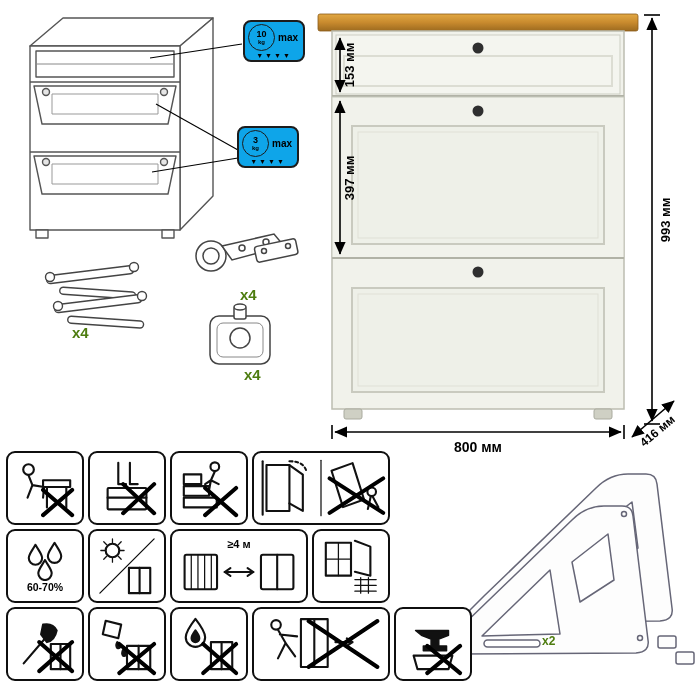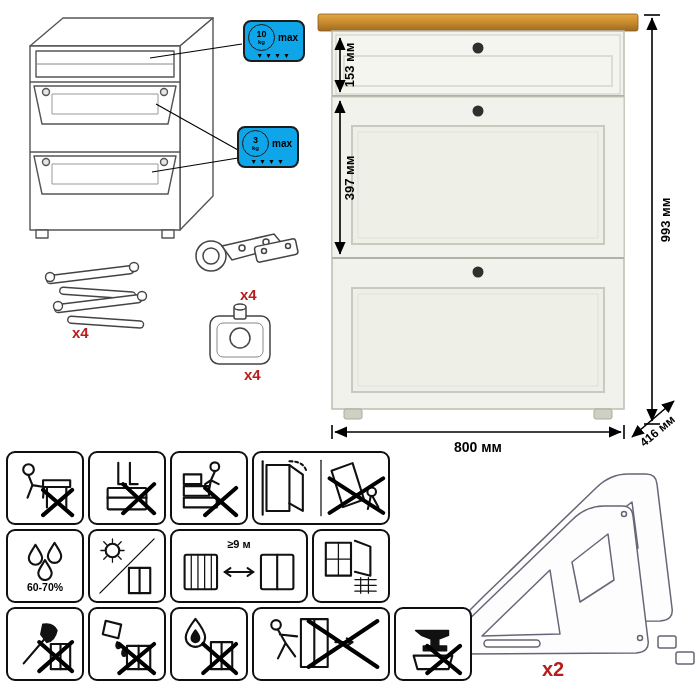--- a/index.html
+++ b/index.html
@@ -13,21 +13,21 @@
   .callout { position:absolute; width:62px; border:2px solid #1c1c1c; border-radius:8px;
              background:#0ea5e9; padding:2px 3px 1px 3px; z-index:5; }
   .co-row { display:flex; align-items:center; gap:3px; }
   .weight-circle { width:27px; height:27px; border:1.8px solid #1c1c1c; border-radius:50%;
                    display:flex; flex-direction:column; align-items:center; justify-content:center; line-height:1; }
   .wv { font-size:9px; font-weight:bold; }
   .wu { font-size:6px; font-weight:bold; }
   .max { font-size:10px; font-weight:bold; }
   .arrows { font-size:7px; letter-spacing:2px; text-align:center; margin-top:1px; }
 
-  .qty { position:absolute; font-weight:bold; font-size:15px; color:#b91c1c; z-index:4; }
+  .qty { position:absolute; font-weight:bold; font-size:15px; color:#4d7c0f; z-index:4; }
 
   
   #pictos { position:absolute; left:6px; top:451px; z-index:3; }
   .prow { display:flex; gap:4px; margin-bottom:4px; }
   .tile { width:78px; height:74px; border:2.5px solid #0f0f0f; border-radius:9px; background:#fff;
           display:flex; flex-direction:column; align-items:center; justify-content:center; overflow:hidden; }
   .tile.wide { width:138px; }
   .tile .lbl { font-weight:bold; font-size:10.5px; line-height:1; margin-top:1px; }
   .tile .lbl.small { font-size:8px; }
   .tile .lbl.top { margin:0 0 1px 0; font-size:11px; }
@@ -248,21 +248,21 @@
           <g class="ico">
             <path d="M4 60 L60 4" class="thin"></path>
             <circle cx="17" cy="16" r="7"></circle>
             <path d="M17 4 v4 M17 24 v4 M5 16 h4 M25 16 h4 M8 7 l3 3 M23 22 l3 3 M26 7 l-3 3 M11 22 l-3 3" class="thin"></path>
             <rect x="34" y="34" width="22" height="26"></rect>
             <path d="M45 34 v26"></path>
           </g>
         </svg>
       </div>
       <div class="tile wide">
-        <div class="lbl top">≥9 м</div>
+        <div class="lbl top">≥4 м</div>
         <svg width="130" height="42" viewBox="0 0 130 44">
           <g class="ico">
             <rect x="8" y="4" width="34" height="36" rx="2"></rect>
             <path d="M15 4 v36 M22 4 v36 M29 4 v36 M36 4 v36" class="thin"></path>
             <path d="M50 22 h30"></path>
             <path d="M50 22 l6 -4 M50 22 l6 4 M80 22 l-6 -4 M80 22 l-6 4"></path>
             <rect x="88" y="4" width="34" height="36" rx="2"></rect>
             <path d="M105 4 v36"></path>
           </g>
         </svg>
@@ -353,15 +353,15 @@
         <circle cx="44" cy="200" r="2.5"></circle>
           <circle cx="200" cy="72" r="2.5"></circle>
           <circle cx="216" cy="196" r="2.5"></circle>
       </g>
       <g>
         <rect x="234" y="194" width="18" height="12" rx="2"></rect>
         <rect x="252" y="210" width="18" height="12" rx="2"></rect>
       </g>
     </g>
   </svg>
-  <div class="qty" style="left:542px; top:658px; font-size:20px;">x2</div>
+  <div class="qty" style="left:542px; top:634px; font-size:12px;">x2</div>
 
 </div>
 
 </body></html>

